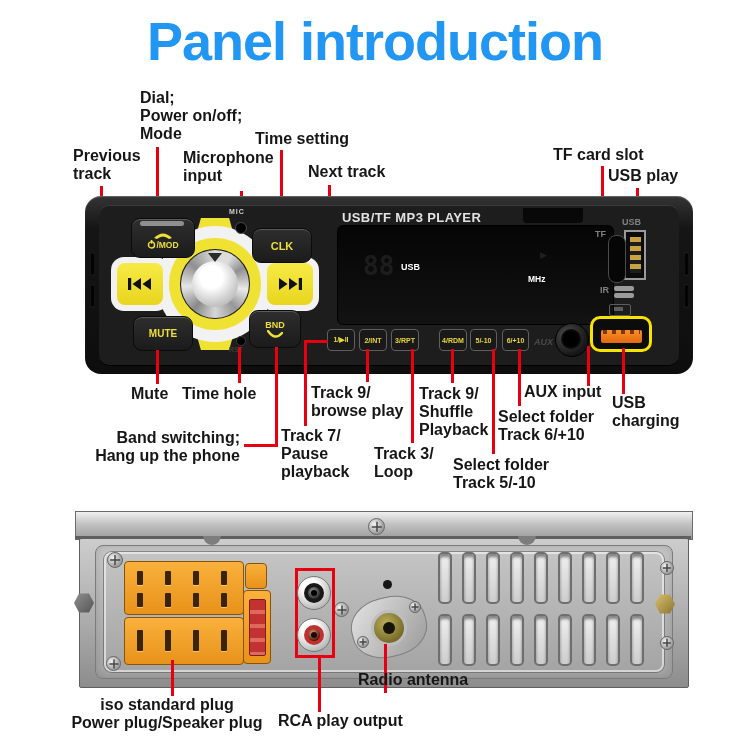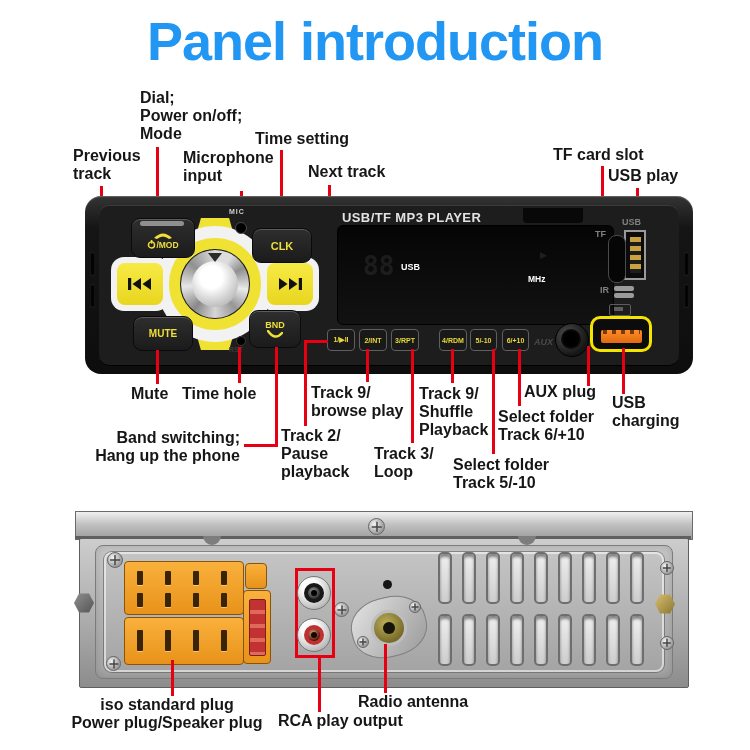--- a/index.html
+++ b/index.html
@@ -204,35 +204,35 @@
   <div class="abs rl" style="left:451px;top:349px;width:3px;height:34px"></div>
   <div class="abs rl" style="left:492px;top:349px;width:3px;height:105px"></div>
   <div class="abs rl" style="left:518px;top:349px;width:3px;height:57px"></div>
   <div class="abs rl" style="left:587px;top:346px;width:3px;height:40px"></div>
   <div class="abs rl" style="left:622px;top:348px;width:3px;height:46px"></div>
 
   <div class="abs lbl" style="left:131px;top:385px">Mute</div>
   <div class="abs lbl" style="left:182px;top:385px">Time hole</div>
   <div class="abs lbl" style="left:76px;top:429px;width:164px;text-align:right">Band switching;
 Hang up the phone</div>
-  <div class="abs lbl" style="left:281px;top:427px">Track 2/
+  <div class="abs lbl" style="left:281px;top:427px">Track 7/
 Pause
 playback</div>
   <div class="abs lbl" style="left:311px;top:384px">Track 9/
 browse play</div>
   <div class="abs lbl" style="left:374px;top:445px">Track 3/
 Loop</div>
   <div class="abs lbl" style="left:419px;top:385px">Track 9/
 Shuffle
 Playback</div>
   <div class="abs lbl" style="left:453px;top:456px">Select folder
 Track 5/-10</div>
   <div class="abs lbl" style="left:498px;top:408px">Select folder
 Track 6/+10</div>
-  <div class="abs lbl" style="left:524px;top:383px">AUX plug</div>
+  <div class="abs lbl" style="left:524px;top:383px">AUX input</div>
   <div class="abs lbl" style="left:612px;top:394px">USB
 charging</div>
 
   <div class="abs metal-flange"></div>
   <div class="abs" style="left:75px;top:536px;width:616px;height:3px;background:#5f5f5f"></div>
   <div class="abs metal-body"></div>
   <div class="abs metal-plate">
     <div class="abs etch"></div>
   </div>
   <div class="abs" style="left:203px;top:536px;width:18px;height:9px;background:#7d7d7d;border-radius:0 0 9px 9px"></div>
@@ -305,15 +305,15 @@
       <div class="vent" style="left: 168px; top: 62px;"></div>
       <div class="vent" style="left: 192px; top: 62px;"></div>
     </div>
 
   <div class="abs rl" style="left:171px;top:660px;width:3px;height:36px"></div>
   <div class="abs rl" style="left:318px;top:656px;width:3px;height:56px"></div>
   <div class="abs rl" style="left:384px;top:644px;width:3px;height:49px"></div>
   <div class="abs lbl" style="left:58px;top:696px;width:218px;text-align:center">iso standard plug
 Power plug/Speaker plug</div>
   <div class="abs lbl" style="left:278px;top:712px">RCA play output</div>
-  <div class="abs lbl" style="left:358px;top:693px">Radio antenna</div>
+  <div class="abs lbl" style="left:358px;top:671px">Radio antenna</div>
 
 </div>
 
 </body></html>

